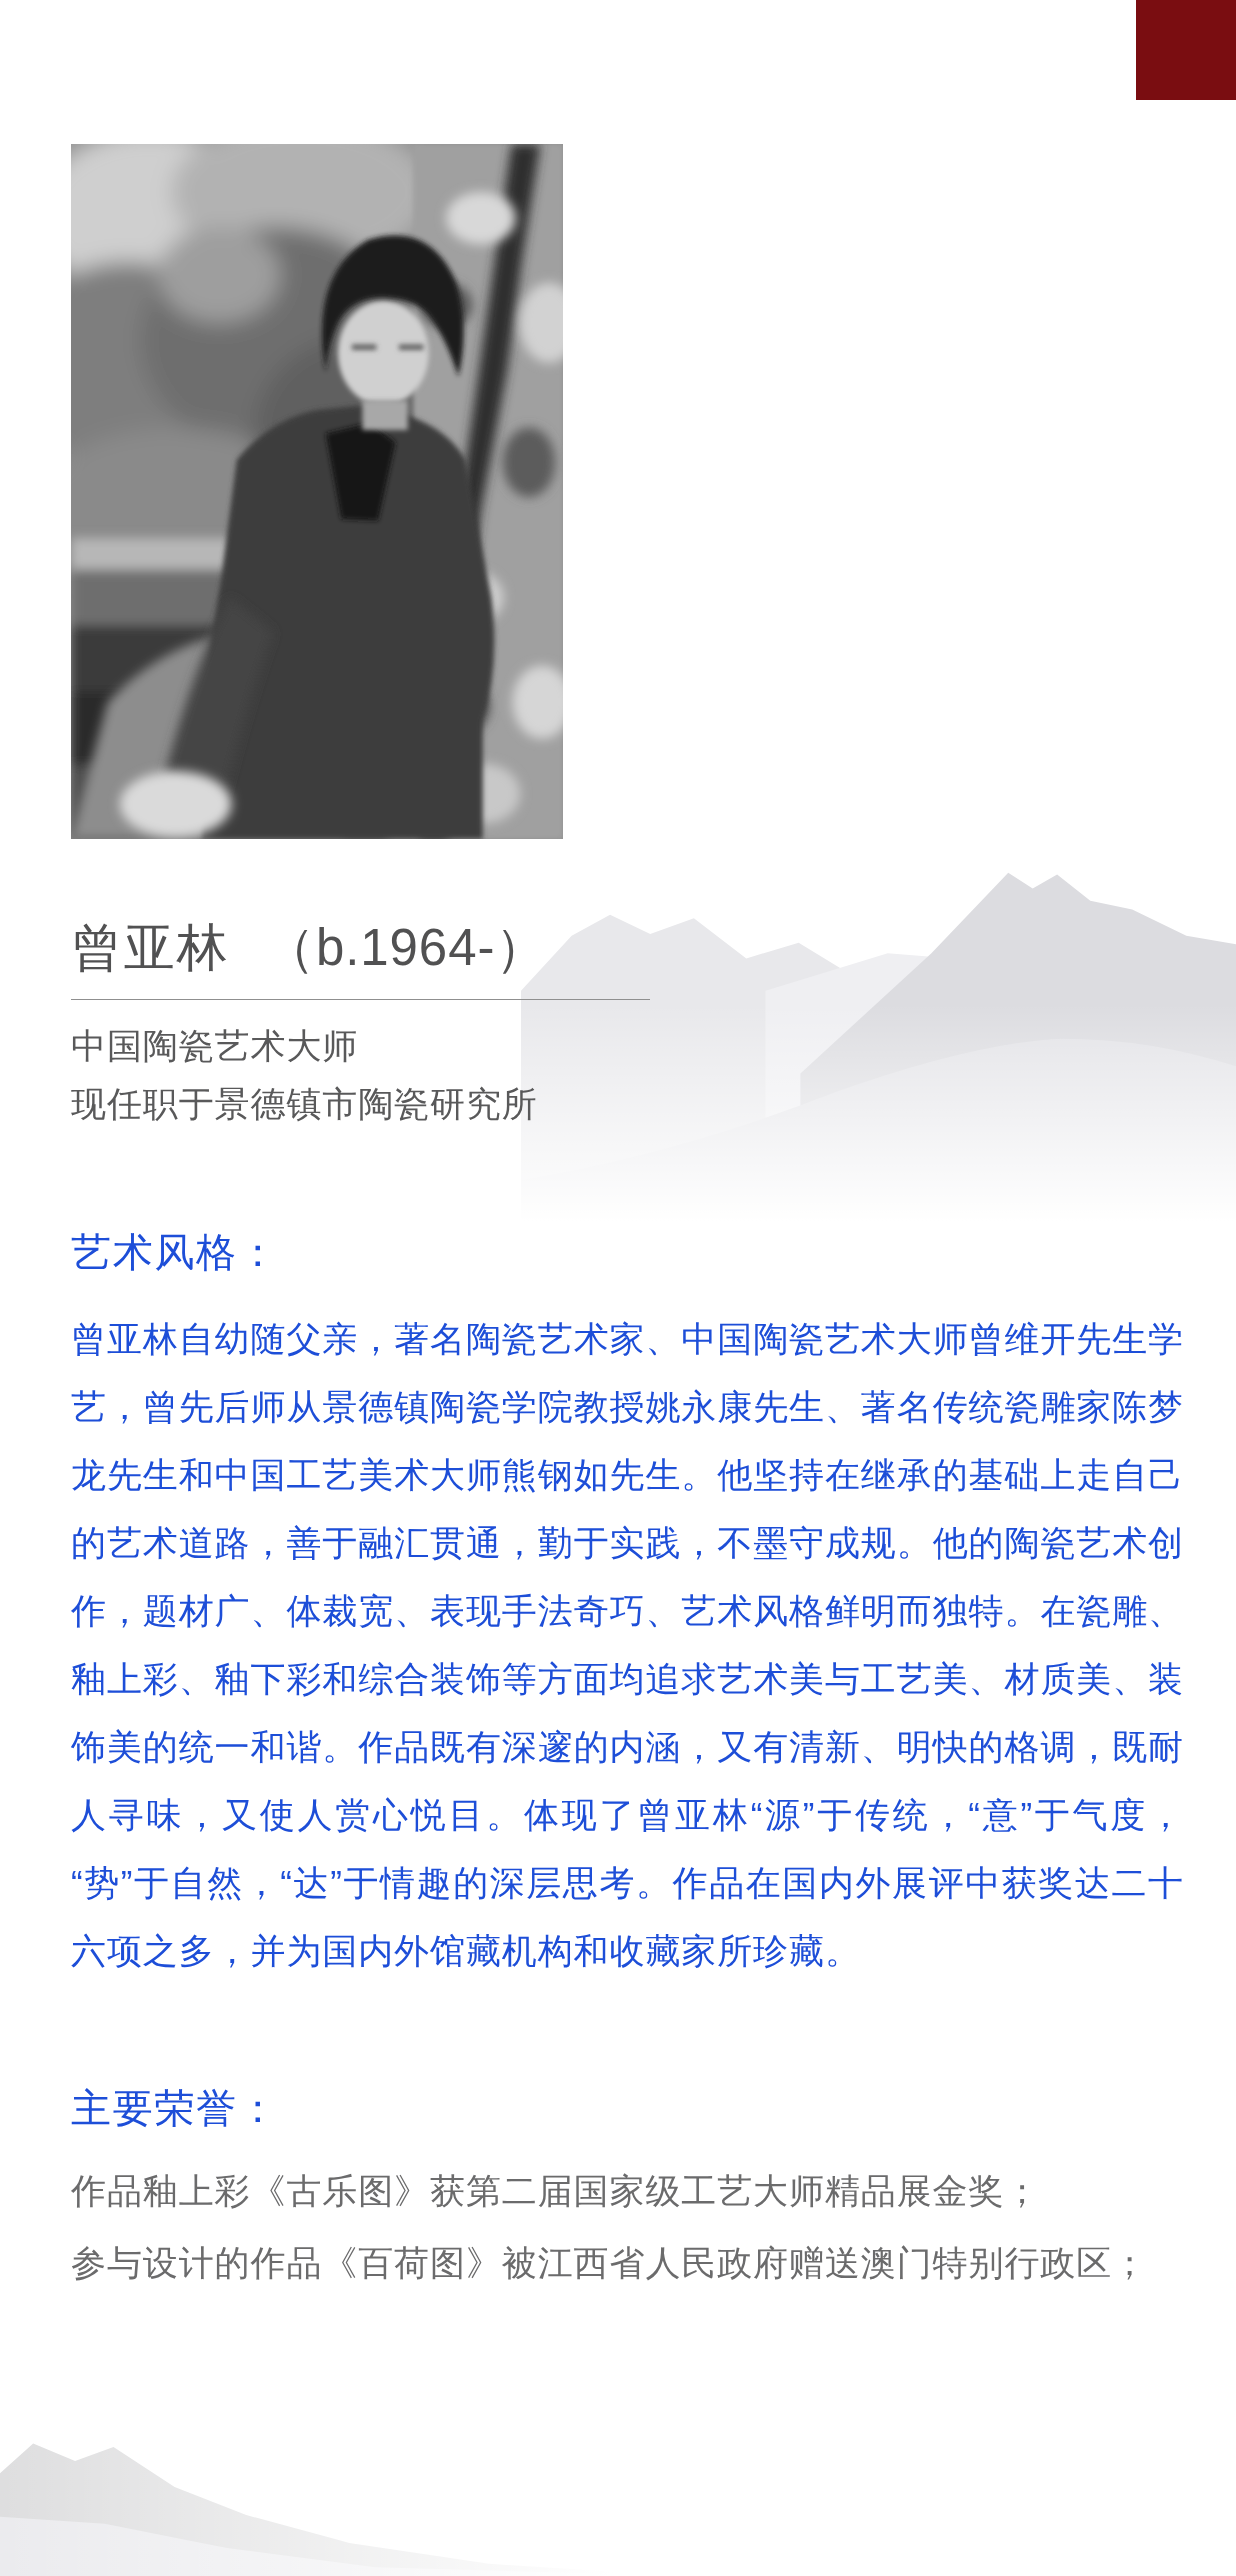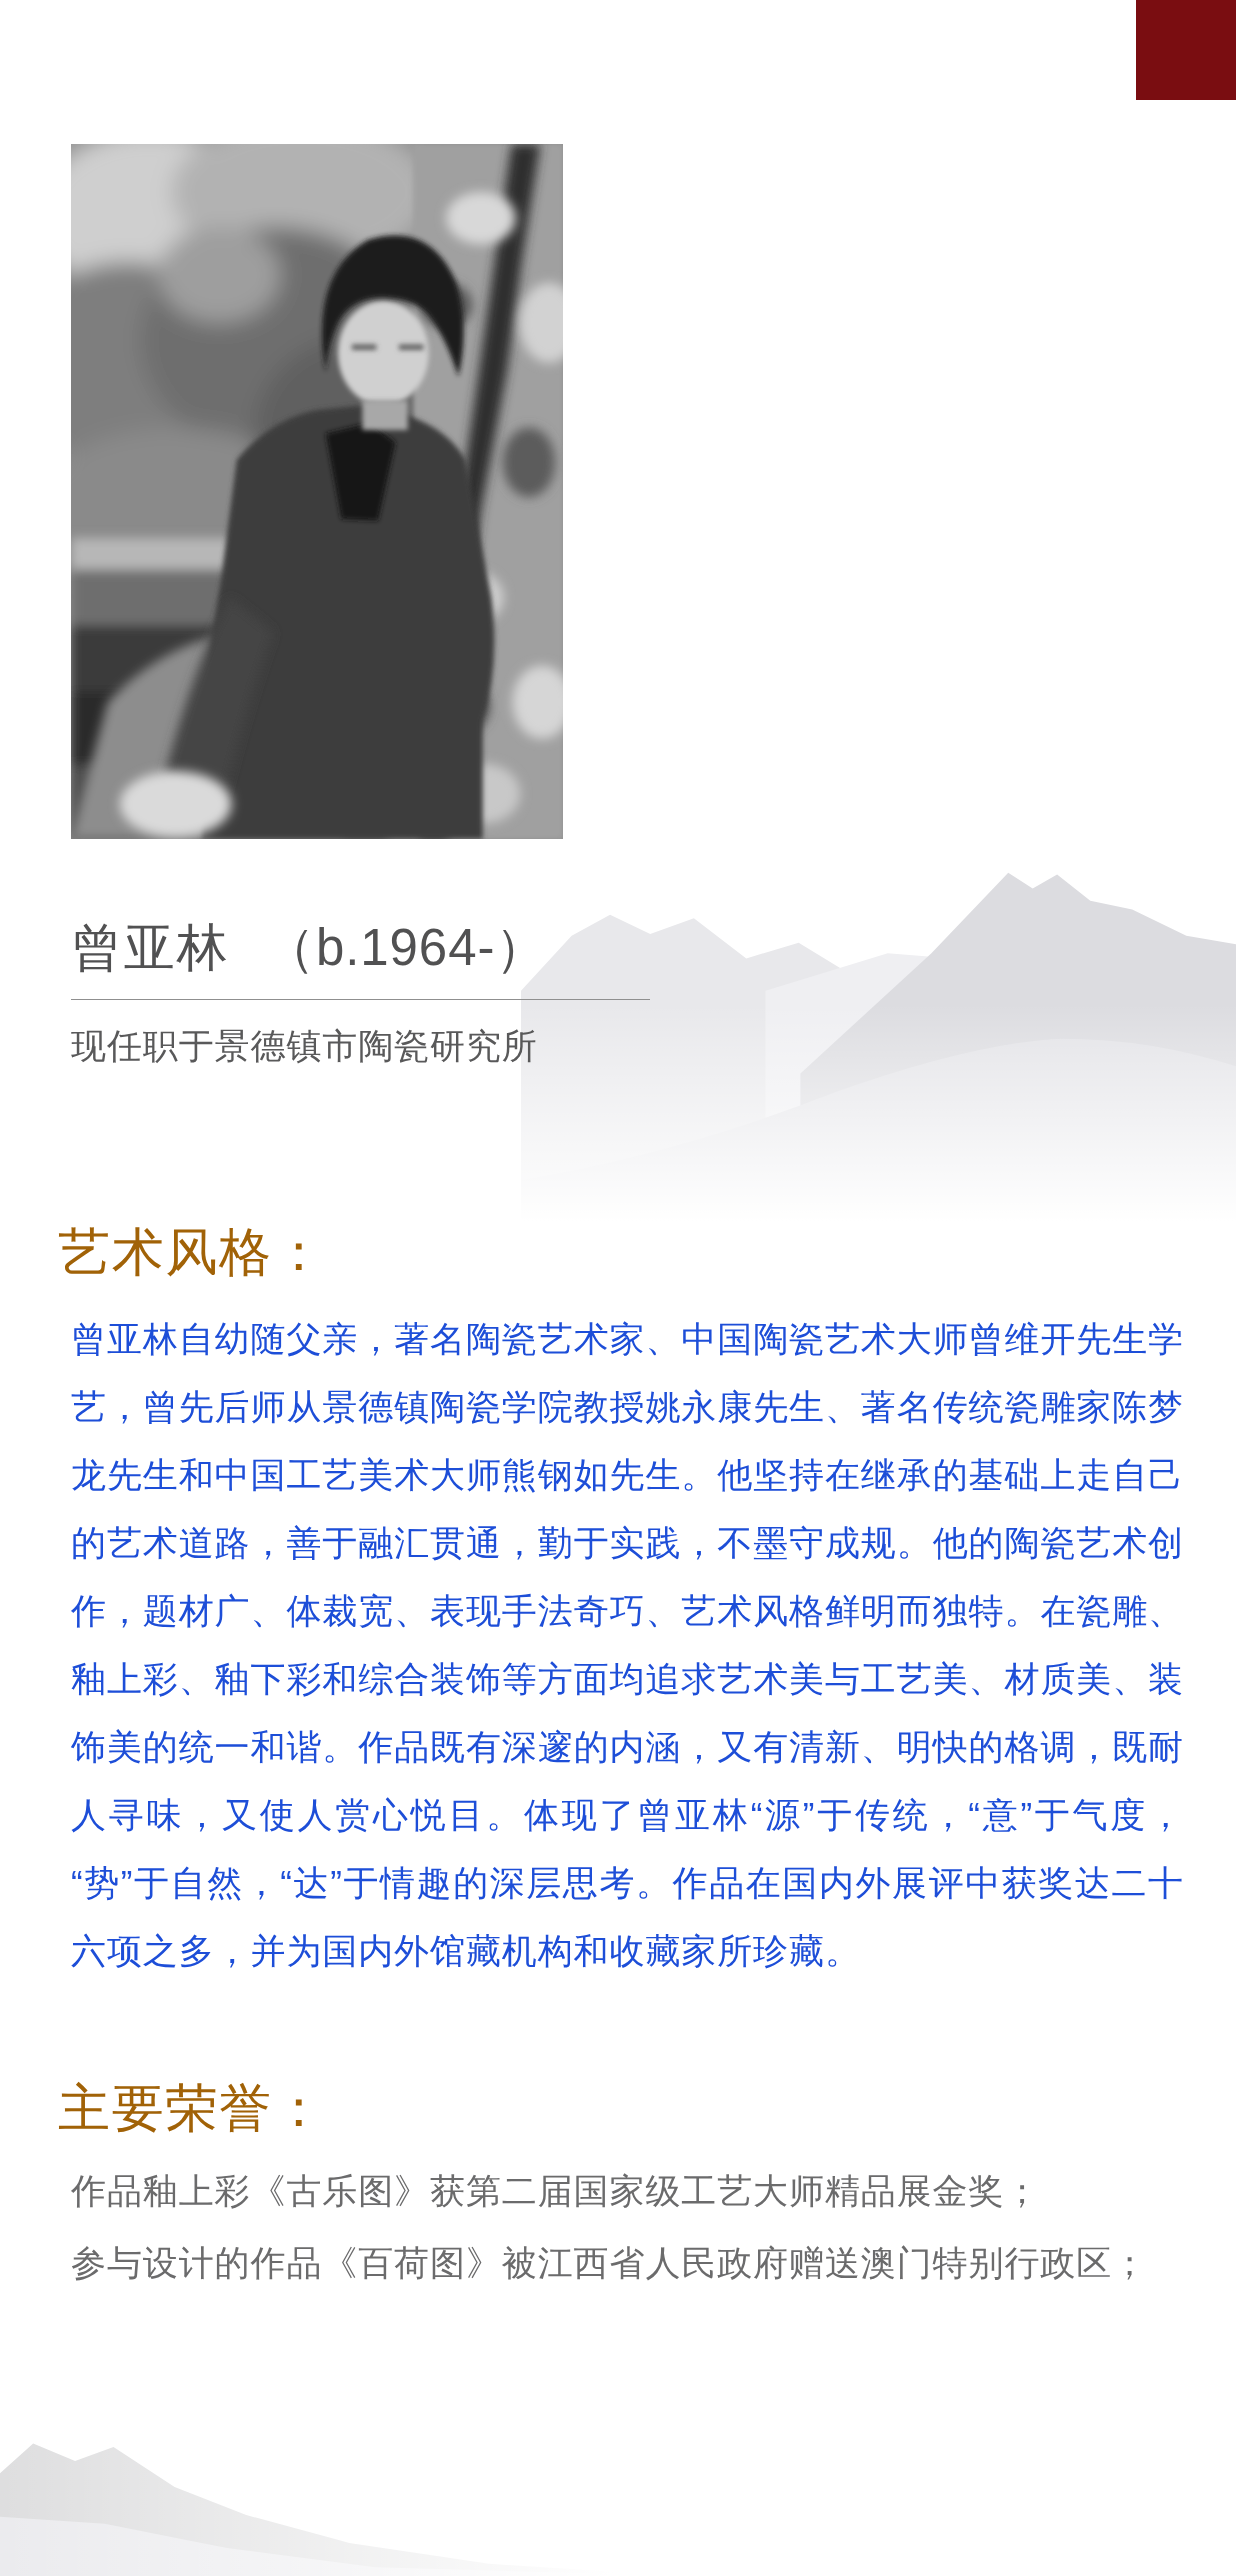--- a/index.html
+++ b/index.html
@@ -16,21 +16,21 @@
   
   .mountains-right{position:absolute;left:521px;top:803px;width:716px;height:419px;z-index:1;}
   .mountains-left{position:absolute;left:0;top:2393px;width:681px;height:183px;z-index:1;}
   .mountains-right svg,.mountains-left svg{display:block;width:100%;height:100%;}
 
   
   .title-row{position:absolute;left:71px;top:920px;z-index:2;color:#515152;font-size:51px;line-height:56px;letter-spacing:1.7px;white-space:nowrap;}
   .title-row .birth{margin-left:35px;letter-spacing:0.9px;}
   .divider{position:absolute;left:71px;top:999px;width:579px;height:0;border-top:1.7px solid #8f8f8f;z-index:2;}
   .subtitle{position:absolute;left:71px;top:1017px;z-index:2;color:#59595a;font-size:35px;line-height:58px;letter-spacing:0.9px;}
-  .sec-heading{position:absolute;left:58px;z-index:2;color:#a16207;font-size:52px;line-height:47px;letter-spacing:1.7px;}
+  .sec-heading{position:absolute;left:71px;z-index:2;color:#1d4ed8;font-size:40px;line-height:47px;letter-spacing:1.7px;}
   .sec-heading.style{top:1229px;}
   .sec-heading.honors{top:2085px;}
   .body-par{position:absolute;left:71px;top:1305px;width:1113px;z-index:2;color:#1d4ed8;font-size:35px;line-height:68px;letter-spacing:0.9px;text-align:justify;text-justify:inter-ideograph;margin:0;}
   .honors-list{position:absolute;left:71px;top:2155px;width:1113px;z-index:2;color:#6b6b6c;font-size:35px;line-height:72px;letter-spacing:0.9px;margin:0;}
   .honors-list .honor-item{margin:0;}
 
   
   .seal{display:inline-block;width:22px;height:36px;margin-left:15.7px;vertical-align:-5.2px;}
   .seal svg{display:block;width:100%;height:100%;}
 </style>
@@ -144,20 +144,21 @@
     </svg>
   </div>
 
   <div class="title-row">
     <span>曾亚林</span><span class="birth">（b.1964-）</span>
   </div>
 
   <div class="divider"></div>
 
   <div class="subtitle">
+    <div>中国陶瓷艺术大师</div>
     <div>现任职于景德镇市陶瓷研究所</div>
   </div>
 
   <div class="sec-heading style">艺术风格：</div>
   <p class="body-par">曾亚林自幼随父亲，著名陶瓷艺术家、中国陶瓷艺术大师曾维开先生学艺，曾先后师从景德镇陶瓷学院教授姚永康先生、著名传统瓷雕家陈梦龙先生和中国工艺美术大师熊钢如先生。他坚持在继承的基础上走自己的艺术道路，善于融汇贯通，勤于实践，不墨守成规。他的陶瓷艺术创作，题材广、体裁宽、表现手法奇巧、艺术风格鲜明而独特。在瓷雕、釉上彩、釉下彩和综合装饰等方面均追求艺术美与工艺美、材质美、装饰美的统一和谐。作品既有深邃的内涵，又有清新、明快的格调，既耐人寻味，又使人赏心悦目。体现了曾亚林“源”于传统，“意”于气度，“势”于自然，“达”于情趣的深层思考。作品在国内外展评中获奖达二十六项之多，并为国内外馆藏机构和收藏家所珍藏。</p>
 
   <div class="sec-heading honors">主要荣誉：</div>
   <div class="honors-list">
     <div class="honor-item">作品釉上彩《古乐图》获第二届国家级工艺大师精品展金奖；</div>
     <div class="honor-item">参与设计的作品《百荷图》被江西省人民政府赠送澳门特别行政区；</div>

